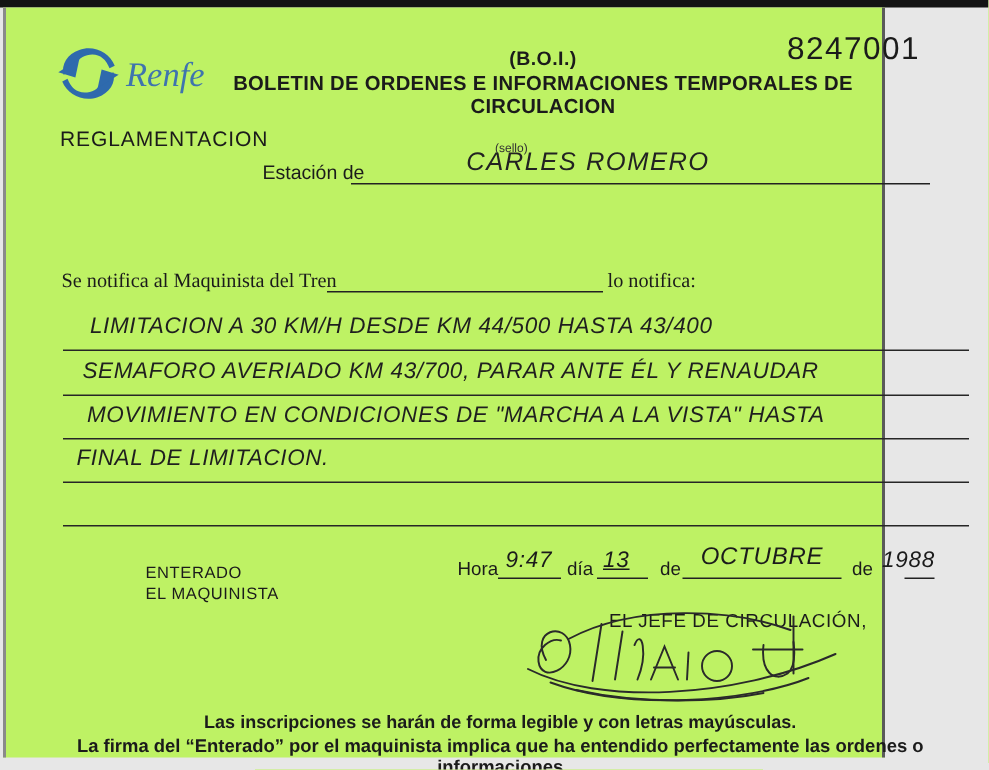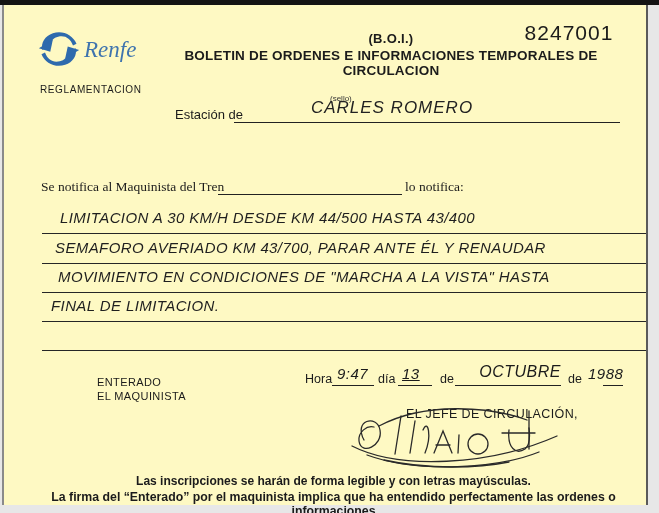--- a/index.html
+++ b/index.html
@@ -4,32 +4,32 @@
 <style>
   html,body{margin:0;padding:0;}
   body{
     width:659px;height:513px;position:relative;overflow:hidden;
     background:#e7e7e7;
     font-family:"Liberation Sans",sans-serif;
     color:#1b1b1b;
   }
   .topbar{position:absolute;left:0;top:0;width:659px;height:5px;background:#141414;}
   .page{
-    position:absolute;left:2px;top:5px;width:646px;height:500px;
-    background:#fef9c3;
+    position:absolute;left:2px;top:5px;width:588px;height:500px;
+    background:#bef264;
     border-left:2px solid #8a8a8a;border-right:2px solid #5a5a5a;
     box-sizing:border-box;
   }
   .abs{position:absolute;}
   .logo-text{font-family:"Liberation Serif",serif;font-style:italic;font-size:23px;color:#3f74ae;}
   .hdr-center{left:140px;right:8px;top:26px;text-align:center;}
   .boi{font-size:13px;font-weight:bold;letter-spacing:.3px;}
   .title{font-size:13.5px;font-weight:600;letter-spacing:.2px;margin-top:2px;}
   .formnum{left:505px;top:16px;width:120px;text-align:center;font-size:21px;letter-spacing:1px;}
-  .reglam{left:36px;top:79px;font-size:10px;letter-spacing:.6px;}
+  .reglam{left:36px;top:79px;font-size:14px;letter-spacing:.6px;}
   .label-sm{font-size:13px;}
   .uline{border-bottom:1.5px solid #222;height:0;}
   .hand{font-style:italic;letter-spacing:1px;color:#222;}
   .serif{font-family:"Liberation Serif",serif;font-size:13.5px;}
   .rule{left:38px;width:604px;border-bottom:1.4px solid #262626;height:0;}
   .order{font-style:italic;font-size:15px;letter-spacing:.4px;color:#1f1f1f;white-space:nowrap;}
   .enterado{left:93px;top:370px;width:112px;font-size:11px;line-height:14px;letter-spacing:.4px;}
   .dlabel{font-size:12.5px;}
   .dval{font-style:italic;font-size:15px;letter-spacing:.5px;}
   .jefe{left:402px;top:402px;font-size:12.5px;letter-spacing:.4px;}
@@ -95,21 +95,21 @@
   <div class="abs dlabel" style="left:301px;top:367px;">Hora</div>
   <div class="abs uline" style="left:328px;top:380px;width:42px;"></div>
   <div class="abs dval" style="left:333px;top:360px;">9:47</div>
 
   <div class="abs dlabel" style="left:374px;top:367px;">día</div>
   <div class="abs uline" style="left:394px;top:380px;width:34px;"></div>
   <div class="abs dval" style="left:398px;top:360px;text-decoration:underline;">13</div>
 
   <div class="abs dlabel" style="left:436px;top:367px;">de</div>
   <div class="abs uline" style="left:451px;top:380px;width:106px;"></div>
-  <div class="abs dval" style="left:451px;top:358px;width:106px;text-align:right;font-size:16px;">OCTUBRE</div>
+  <div class="abs dval" style="left:451px;top:358px;width:106px;text-align:center;font-size:16px;">OCTUBRE</div>
 
   <div class="abs dlabel" style="left:564px;top:367px;">de</div>
   <div class="abs dval" style="left:584px;top:360px;">1988</div>
   <div class="abs uline" style="left:599px;top:380px;width:20px;border-bottom-width:1px;"></div>
 
   <div class="abs jefe">EL JEFE DE CIRCULACIÓN,</div>
 
   <div class="abs" style="left:335px;top:403px;width:240px;height:62px;">
     <svg width="240" height="62" viewBox="0 0 240 62" fill="none" stroke="#2a2a2a" stroke-width="1.3" stroke-linecap="round">
       <path d="M25,32 C14,12 38,6 41,22 C44,38 22,48 20,33 C19,24 28,17 35,19"></path>

